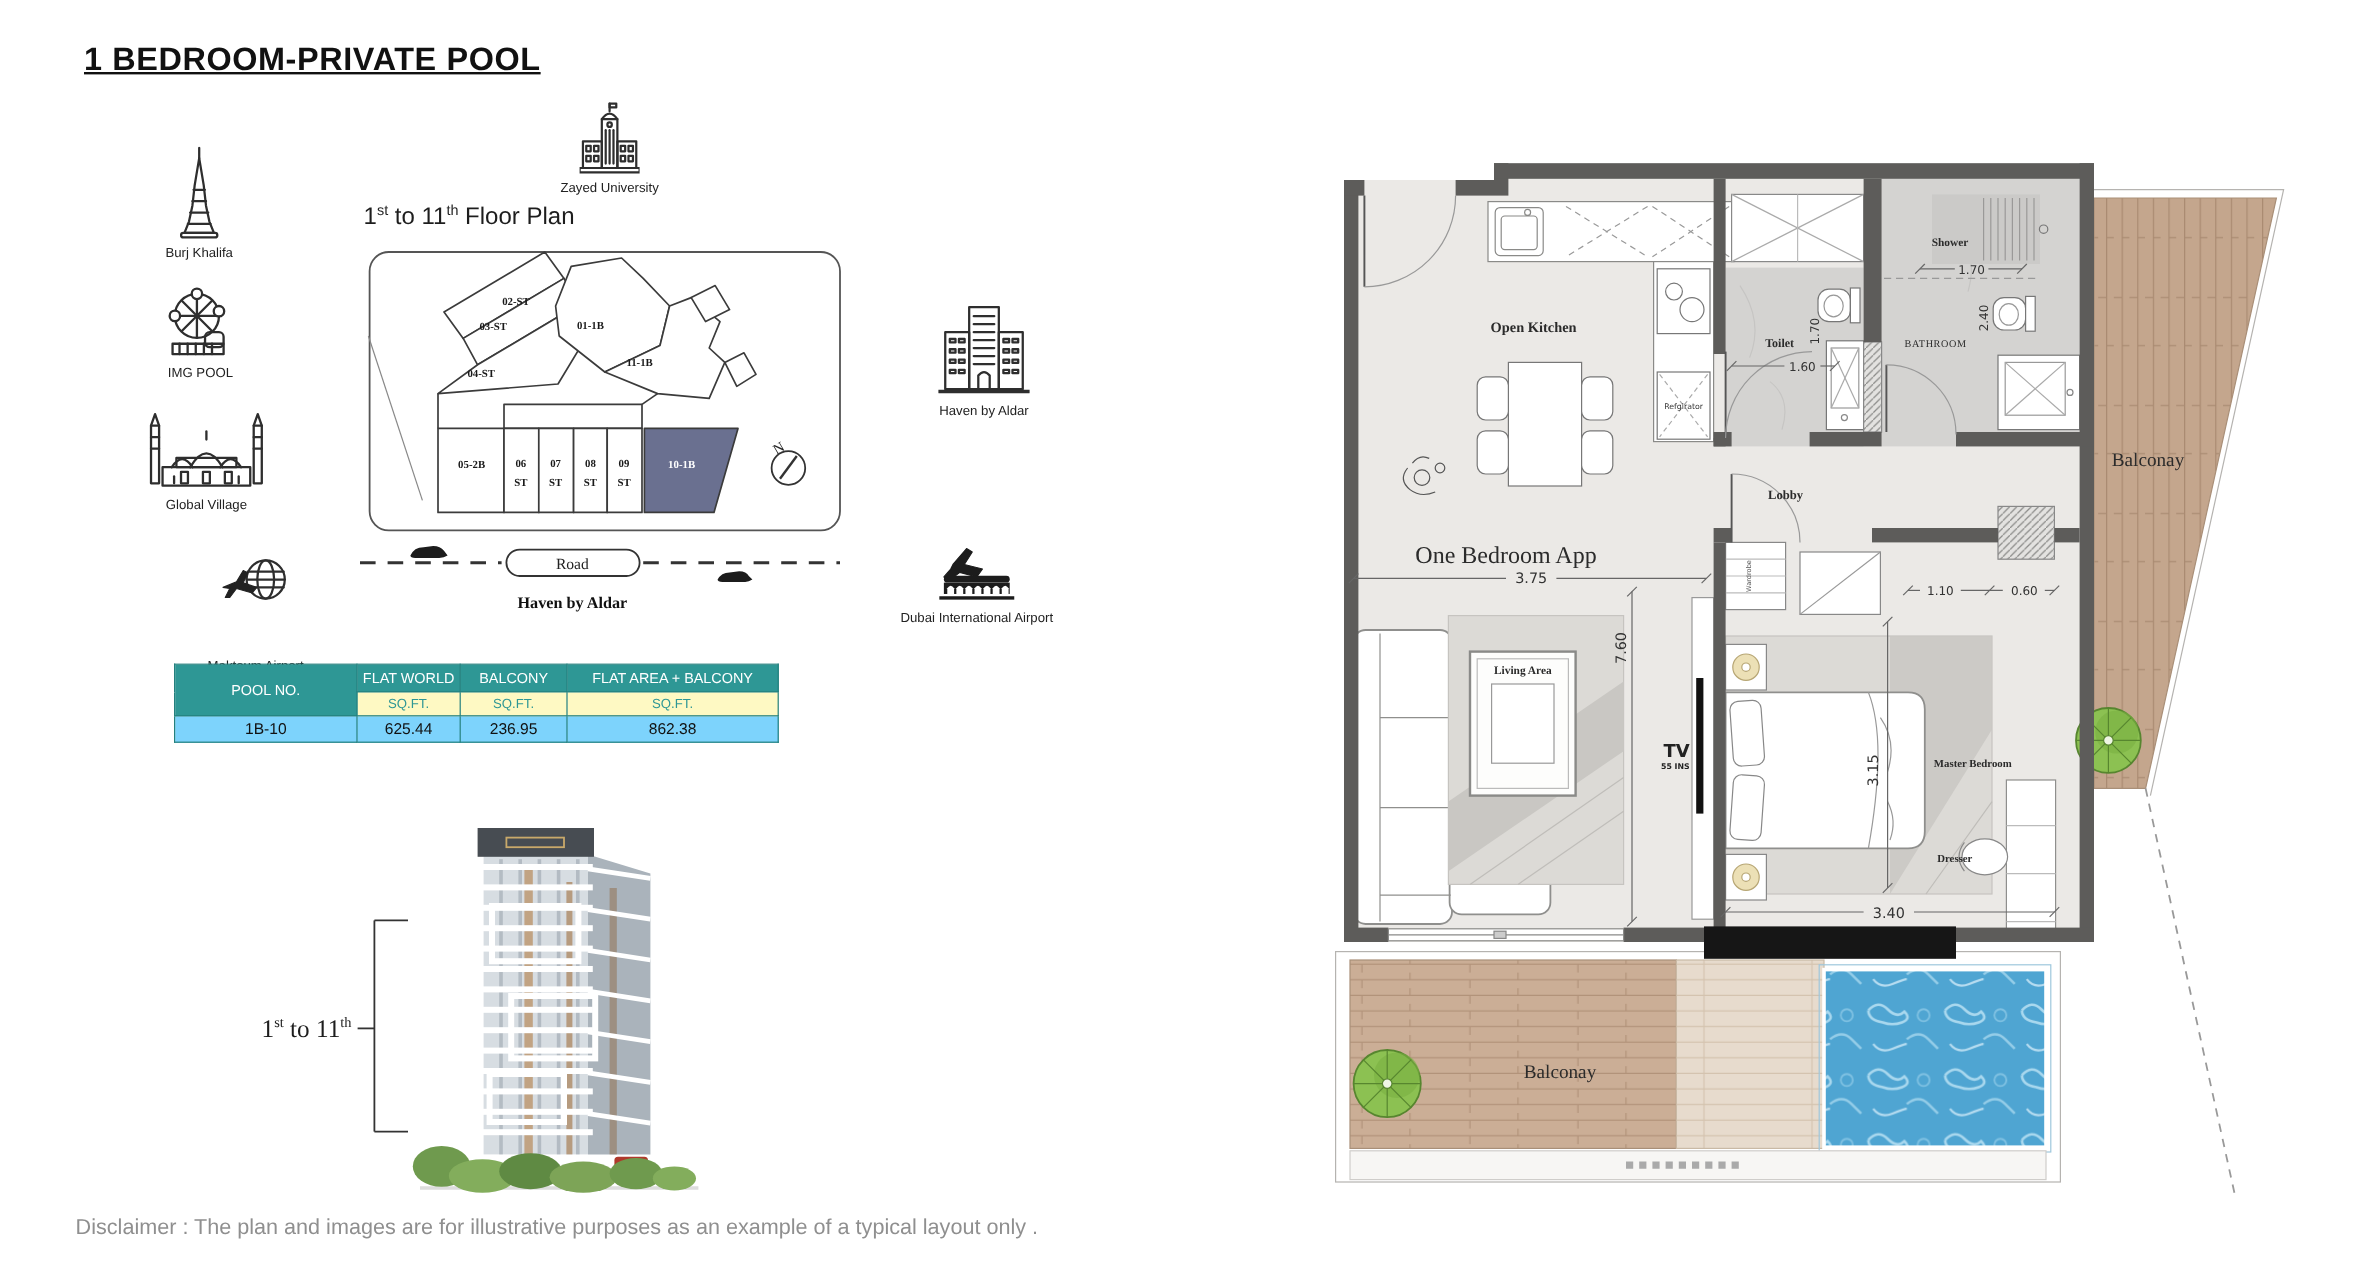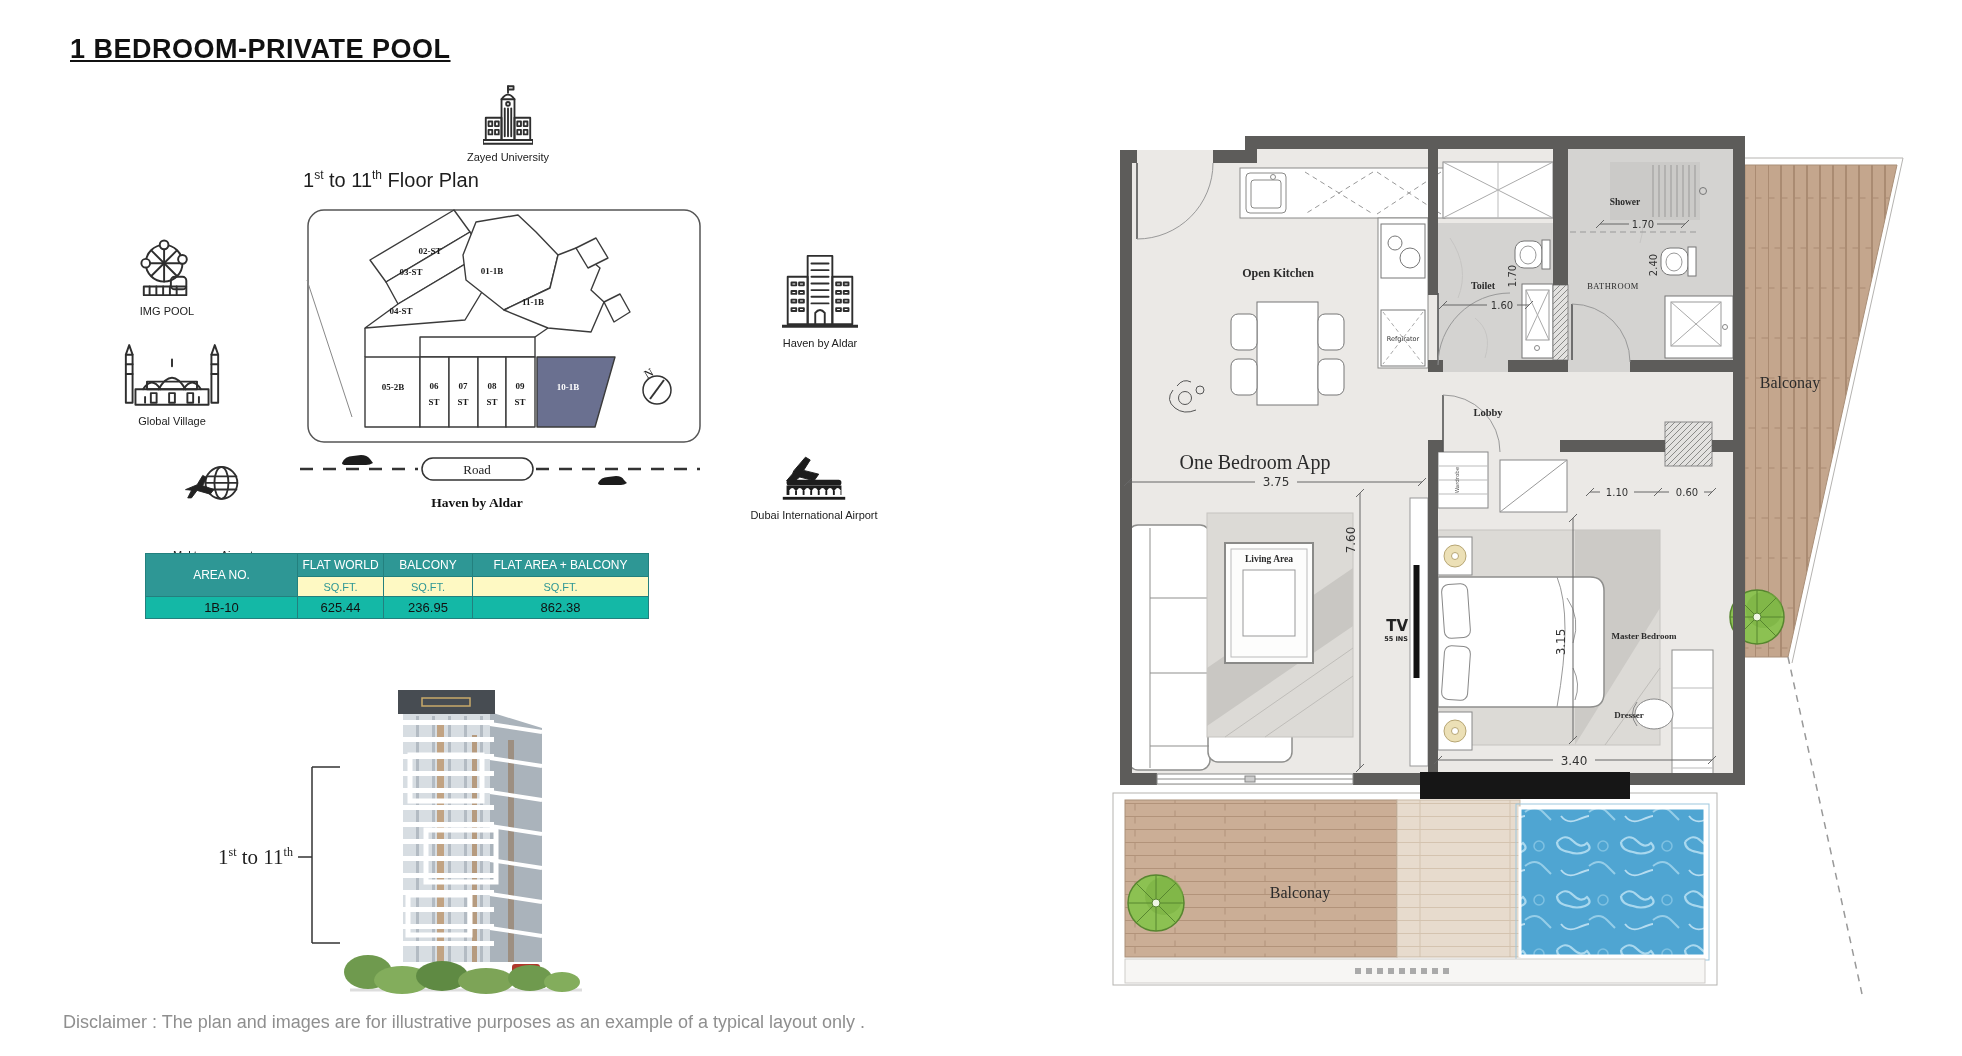--- a/index.html
+++ b/index.html
@@ -10,34 +10,46 @@
   #kp-heading{left:303px;top:168px;font-size:20px;color:#1d1d1d;}
   #kp-heading sup{font-size:12px;}
   .landmark{display:flex;flex-direction:column;align-items:center;justify-content:space-between;}
   .lm-label{font-size:11px;color:#222;margin-top:3px;white-space:nowrap;text-align:center;}
   .lm-svg{stroke:#2e2e2e;fill:none;stroke-width:2;stroke-linecap:round;stroke-linejoin:round;}
   
   #area-table{left:145px;top:553px;border-collapse:collapse;table-layout:fixed;}
   #area-table td{border:1px solid #23807e;text-align:center;vertical-align:middle;padding:0;}
   .th-teal{background:#2E9795;color:#fff;font-size:12px;height:22px;}
   .td-unit{color:#2E9795;font-size:11px;height:19px;background:#fef9c3;}
-  .td-data{font-size:13px;color:#111;height:21px;background:#14b8a6;}
+  .td-data{font-size:13px;color:#111;height:21px;background:#7dd3fc;}
   #disclaimer{left:63px;top:1012px;font-size:18px;color:#8f8f8f;}
   svg text{font-family:"Liberation Serif",serif;}
   .sans{font-family:"DejaVu Sans","Liberation Sans",sans-serif;}
 </style>
 </head>
 <body>
 
 <div id="canvas">
 
   <div class="abs" id="page-title">1 BEDROOM-PRIVATE POOL</div>
 
   <div class="abs" id="kp-heading"><span>1</span><sup>st</sup><span> to 11</span><sup>th</sup><span> Floor Plan</span></div>
 
+  <div class="abs landmark" style="left:116px;top:122px;width:100px;">
+    <svg class="lm-svg" width="34" height="80" viewBox="0 0 36 84">
+      <path d="M18,1 V10"></path>
+        <path d="M18,10 L14,34 L12,52 L9,66 L5,76 H31 L27,66 L24,52 L22,34 Z"></path>
+      <line x1="13" y1="38" x2="23" y2="38"></line>
+        <line x1="12" y1="48" x2="24" y2="48"></line>
+      <line x1="10" y1="58" x2="26" y2="58"></line>
+        <line x1="8" y1="68" x2="28" y2="68"></line>
+      <rect x="2" y="76" width="32" height="4" rx="2"></rect>
+    </svg>
+    <div class="lm-label">Burj Khalifa</div>
+  </div>
 
   <div class="abs landmark" style="left:117px;top:238px;width:100px;">
     <svg class="lm-svg" width="58" height="64" viewBox="0 0 60 66">
       <circle cx="27" cy="26" r="19"></circle>
       <line x1="27" y1="7" x2="27" y2="45"></line>
         <line x1="8" y1="26" x2="46" y2="26"></line>
       <line x1="14" y1="13" x2="40" y2="39"></line>
         <line x1="40" y1="13" x2="14" y2="39"></line>
       <circle cx="27" cy="7" r="4.5" fill="#fff"></circle>
         <circle cx="8" cy="26" r="4.5" fill="#fff"></circle>
@@ -224,21 +236,21 @@
 
   <table id="area-table" class="abs">
     <colgroup>
         <col style="width:152px">
         <col style="width:86px">
         <col style="width:89px">
         <col style="width:176px">
       </colgroup>
     <tbody>
         <tr>
-      <td class="th-teal" rowspan="2">AREA NO.</td>
+      <td class="th-teal" rowspan="2">POOL NO.</td>
       <td class="th-teal">FLAT WORLD</td>
       <td class="th-teal">BALCONY</td>
       <td class="th-teal">FLAT AREA + BALCONY</td>
     </tr>
     <tr>
       <td class="td-unit">SQ.FT.</td>
       <td class="td-unit">SQ.FT.</td>
       <td class="td-unit">SQ.FT.</td>
     </tr>
     <tr>

